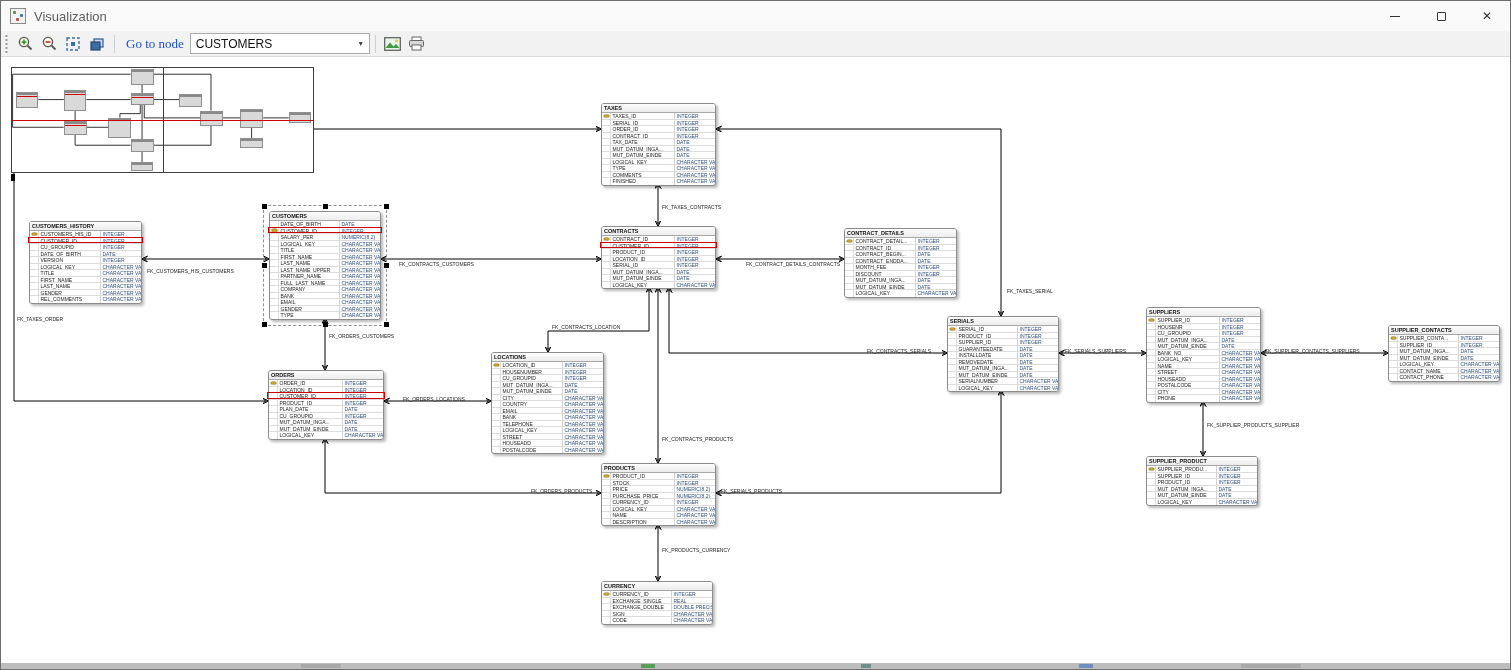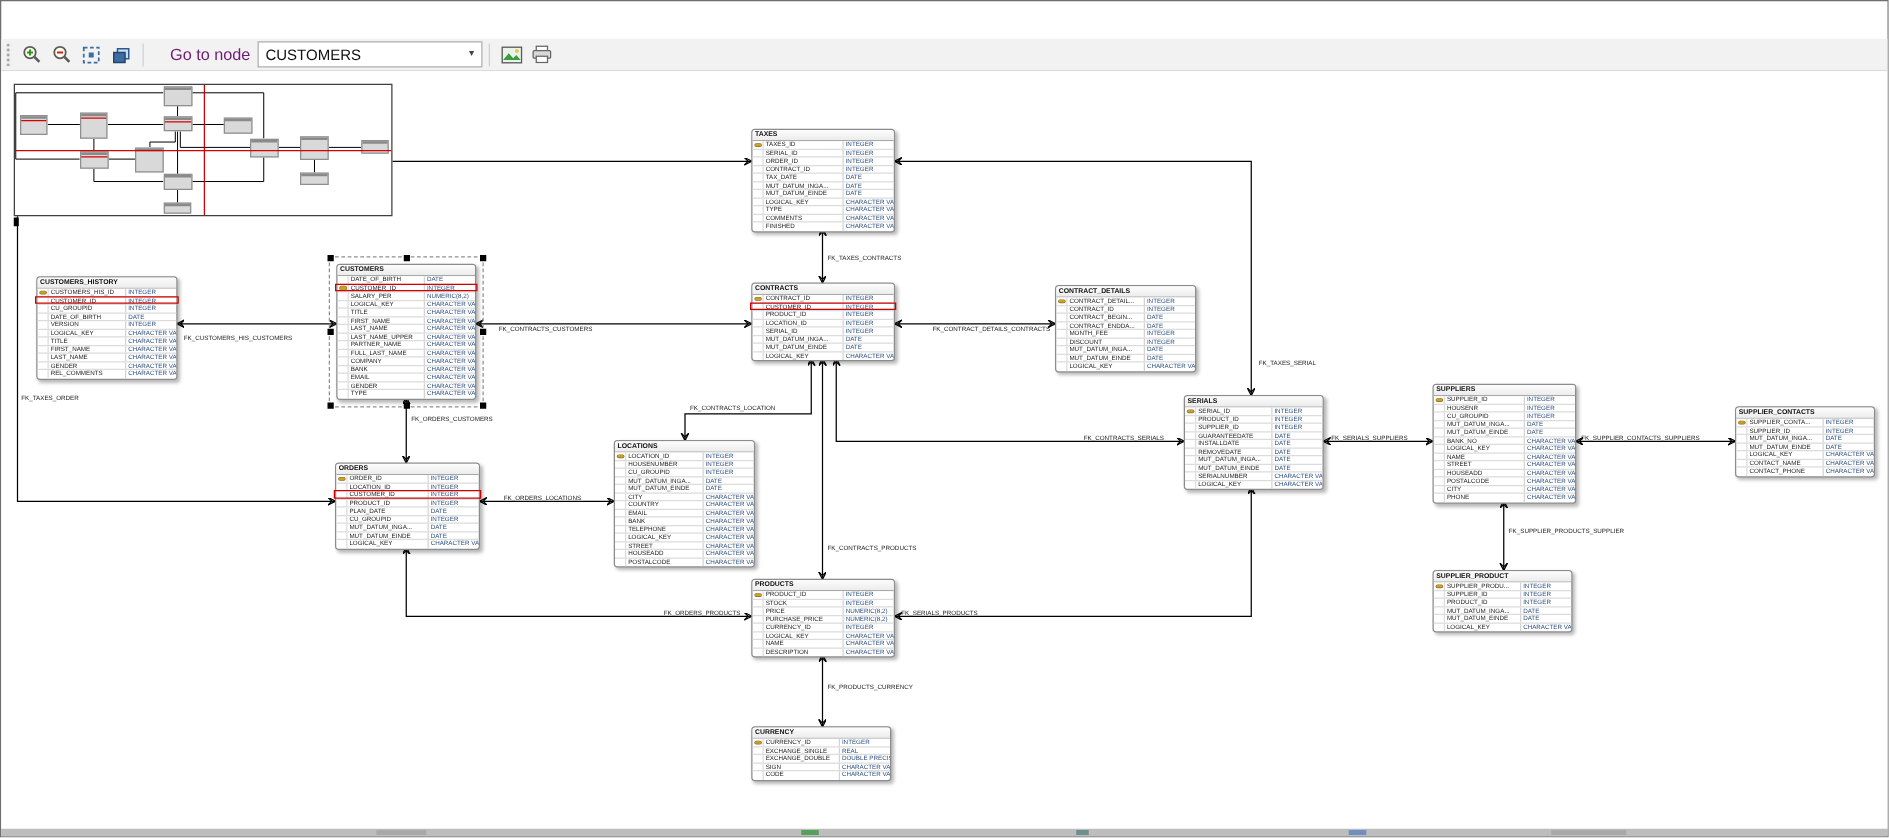--- a/index.html
+++ b/index.html
@@ -16,21 +16,21 @@
   #title{font-size:13px;color:#5d5d5d;}
   #winbtns{margin-left:auto;display:flex;height:30px;}
   .wbtn{width:46px;height:30px;display:flex;align-items:center;justify-content:center;color:#333;font-size:12px;}
   .wbtn .minglyph{width:10px;height:1px;background:#333;}
   .wbtn .maxglyph{width:9px;height:9px;border:1px solid #333;border-radius:1px;}
   
   #toolbar{position:absolute;left:0;top:30px;right:0;height:26px;background:#f2f2f2;border-bottom:1px solid #dcdcdc;display:flex;align-items:center;}
   #grip{width:5px;height:18px;margin:0 4px 0 3px;background-image:radial-gradient(circle,#9a9a9a 1px,transparent 1.2px);background-size:4px 4px;background-position:center;}
   .tbtn{width:22px;height:22px;margin:0 1px;display:flex;align-items:center;justify-content:center;border-radius:2px;}
   .tsep{width:1px;height:18px;background:#cfcfcf;margin:0 5px;}
-  #gotolabel{font-size:13px;color:#701a75;margin:0 6px 0 16px;white-space:nowrap;}
+  #gotolabel{font-size:13px;color:#1d4ed8;margin:0 6px 0 6px;white-space:nowrap;font-family:Liberation Serif, serif;}
   #combo{width:180px;height:21px;background:#fff;border:1px solid #acacac;display:flex;align-items:center;position:relative;}
   #combo .cval{flex:1;font-size:12px;color:#111;padding:0 5px;white-space:nowrap;overflow:hidden;}
   #combo .carr{width:16px;height:100%;display:flex;align-items:center;justify-content:center;font-size:7px;color:#444;}
   
   #canvas{position:absolute;left:0;top:56px;right:0;bottom:6px;background:#ffffff;overflow:hidden;}
   #edges{position:absolute;left:0;top:0;width:1511px;height:610px;pointer-events:none;}
   .clabel{position:absolute;font-size:5px;color:#1c1c1c;white-space:nowrap;pointer-events:none;}
   
   .tbl{position:absolute;background:#fff;border:1px solid #8c8c8c;border-radius:3px;box-shadow:2px 2px 3px rgba(0,0,0,.28);font-size:5px;overflow:visible;}
   .ttl{height:9px;line-height:8px;padding:0 2px;font-weight:bold;font-size:5.5px;color:#111;background:linear-gradient(#fdfdfd,#ececec);border-bottom:1px solid #a8a8a8;border-radius:2px 2px 0 0;white-space:nowrap;overflow:hidden;}
@@ -53,20 +53,37 @@
   #mmnub{position:absolute;width:4px;height:7px;background:#000;}
   
   #bottomstrip{position:absolute;left:0;bottom:0;right:0;height:6px;background:#bdbdbd;}
   #bottomstrip i{position:absolute;top:1px;height:4px;display:block;}
 </style>
 </head>
 <body>
 
 <div id="win">
 
+  <div id="titlebar">
+    <div id="appicon">
+        <i class="d1"></i>
+        <i class="d2"></i>
+        <i class="d3"></i>
+      </div>
+    <div id="title">Visualization</div>
+    <div id="winbtns">
+      <div class="wbtn">
+          <span class="minglyph"></span>
+        </div>
+      <div class="wbtn">
+          <span class="maxglyph"></span>
+        </div>
+      <div class="wbtn">✕</div>
+    </div>
+  </div>
 
   <div id="toolbar">
     <div id="grip"></div>
     <div class="tbtn">
       <svg width="17" height="17" viewBox="0 0 17 17">
         <circle cx="7" cy="7" r="4.6" fill="#fffbe8" stroke="#5a5a5a" stroke-width="1.4"></circle>
         <line x1="10.6" y1="10.6" x2="14.5" y2="14.5" stroke="#5a5a5a" stroke-width="2"></line>
         <line x1="4.6" y1="7" x2="9.4" y2="7" stroke="#1e9e1e" stroke-width="1.6"></line>
         <line x1="7" y1="4.6" x2="7" y2="9.4" stroke="#1e9e1e" stroke-width="1.6"></line>
       </svg>

